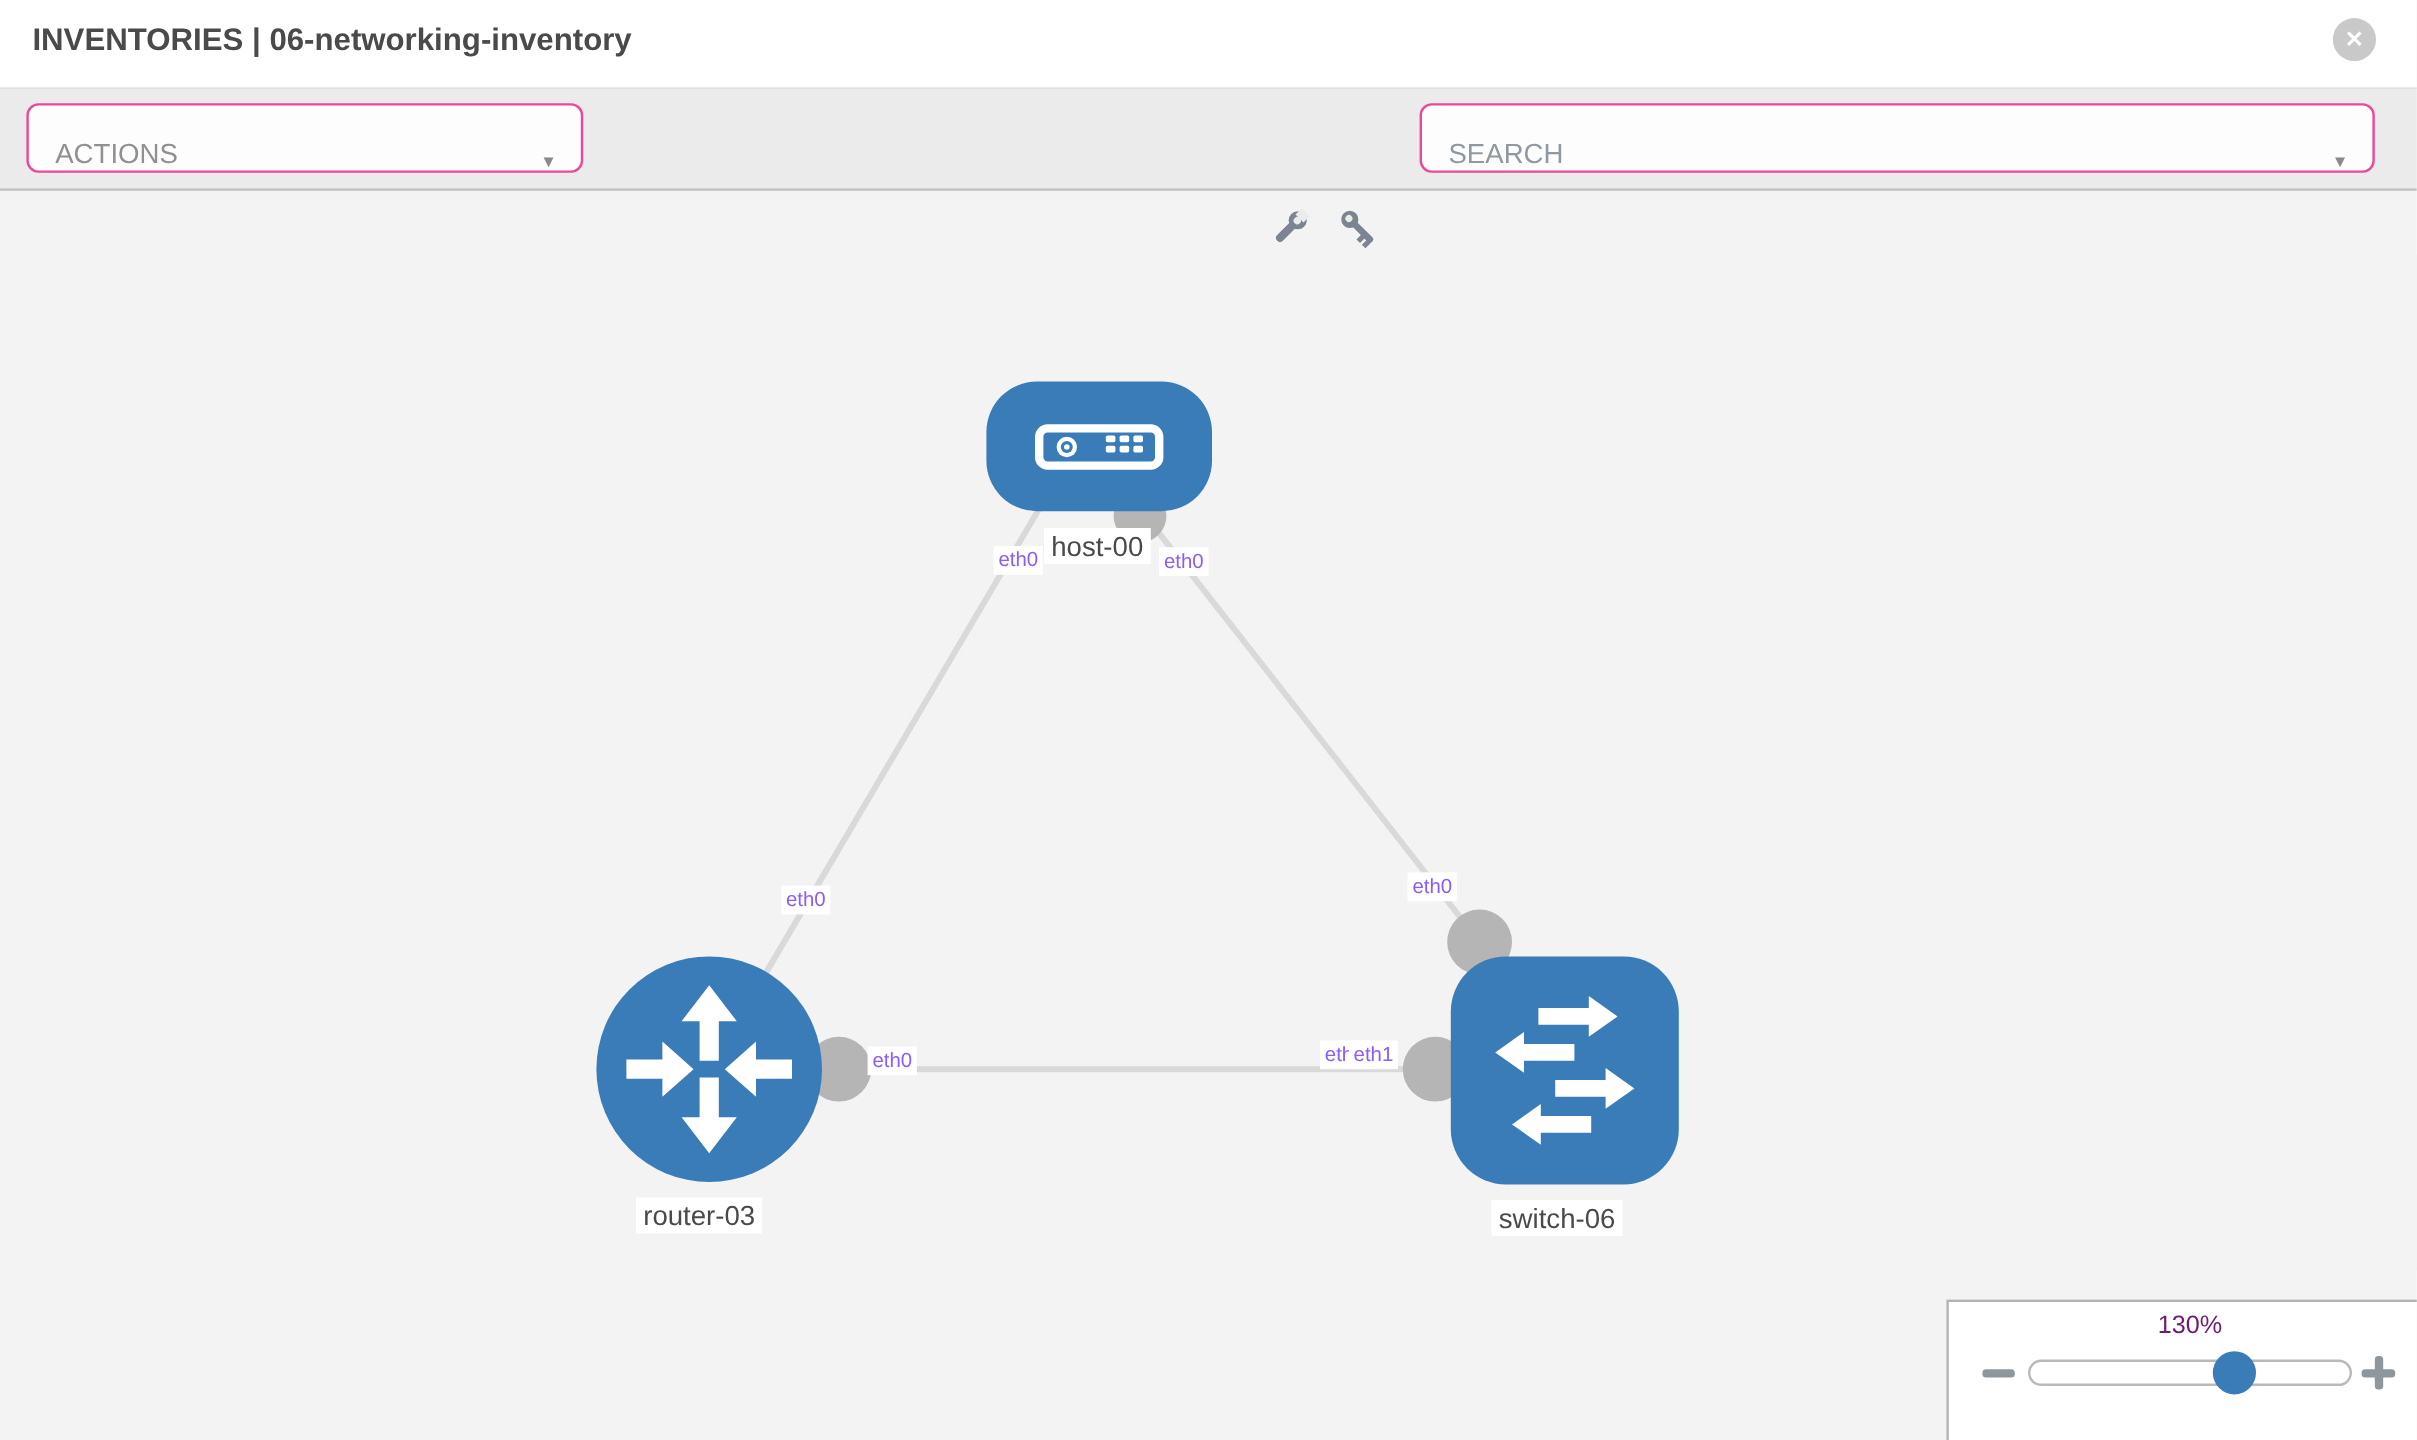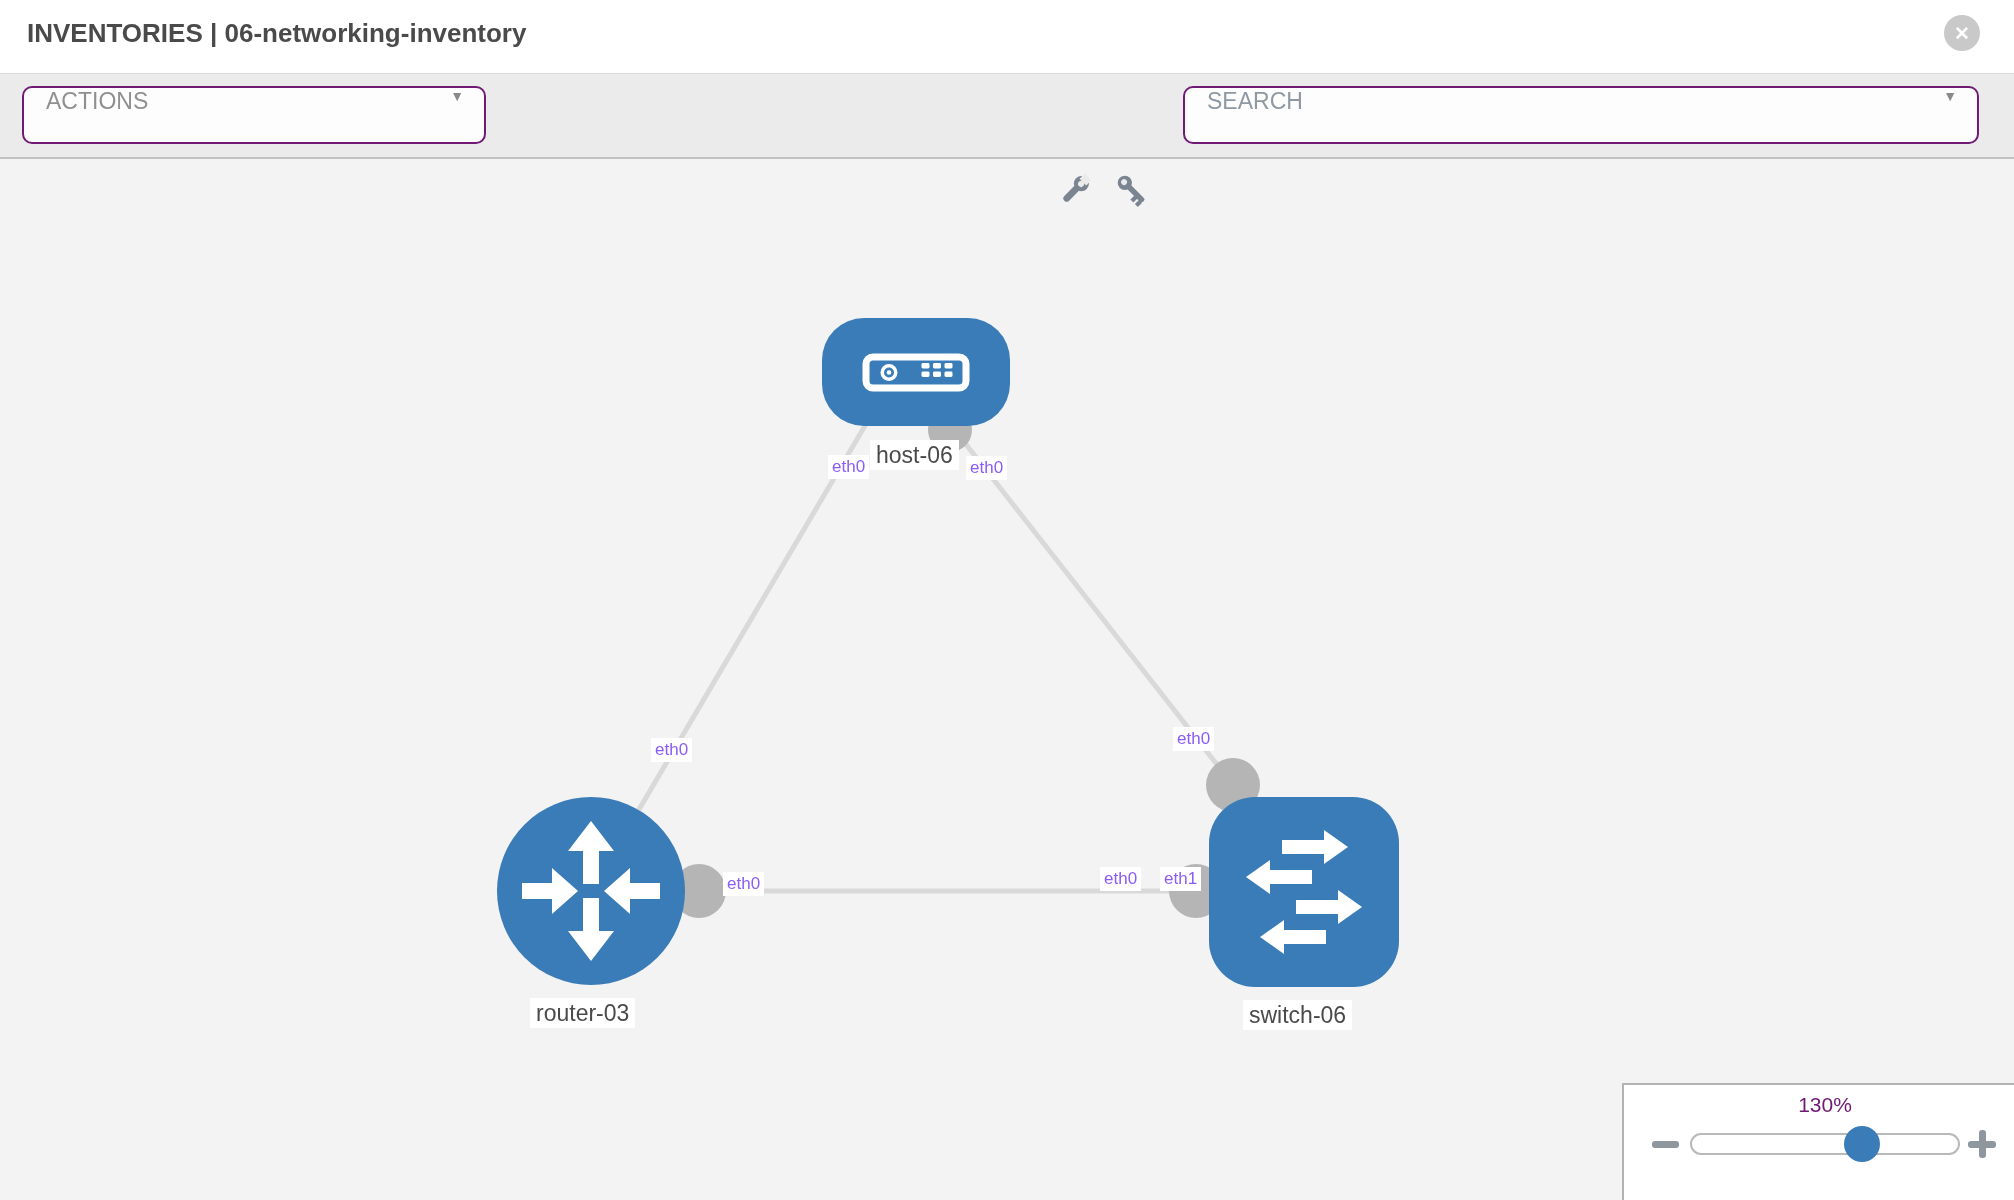--- a/index.html
+++ b/index.html
@@ -37,22 +37,22 @@
   }
 
   
   #toolbar {
     position: absolute; left: 0; top: 73px; right: 0; height: 86px;
     background: #ebebeb; border-top: 1px solid #dcdcdc;
     border-bottom: 2px solid #c2c2c2; z-index: 3;
   }
   .select-box {
     position: absolute; top: 12px; height: 58px; background: #fdfdfd;
-    border: 2px solid #701a75; border-radius: 10px;
-    display: flex; align-items: flex-start; padding: 0 20px 0 22px;
+    border: 2px solid #ec4899; border-radius: 10px;
+    display: flex; align-items: flex-end; padding: 0 20px 0 22px;
     font-size: 23px; color: #909090; cursor: pointer;
   }
   #actions-box { left: 22px; width: 464px; }
   #search-box  { left: 1183px; width: 796px; }
   .caret { margin-left: auto; font-size: 14px; color: #8a8a8a; }
   #search-input {
     flex: 1; border: none; outline: none; background: transparent;
     font-family: "Liberation Sans", sans-serif; font-size: 23px; color: #1d4ed8;
   }
   #search-input::placeholder { color: #8f99a3; opacity: 1; }
@@ -144,31 +144,31 @@
         <rect x="-95" y="-95" width="190" height="190" rx="46" fill="#3a7cb8"></rect>
         <g fill="#ffffff">
           <polygon points="44,-45 20,-62 20,-52 -22,-52 -22,-38 20,-38 20,-28"></polygon>
           <polygon points="-58,-15 -34,-32 -34,-22 8,-22 8,-8 -34,-8 -34,2"></polygon>
           <polygon points="58,15 34,-2 34,8 -8,8 -8,22 34,22 34,32"></polygon>
           <polygon points="-44,45 -20,28 -20,38 22,38 22,52 -20,52 -20,62"></polygon>
         </g>
       </g>
     </svg>
 
-    <div class="nlabel" style="left:870px;  top:440px;">host-06</div>
+    <div class="nlabel" style="left:870px;  top:440px;">host-00</div>
     <div class="nlabel" style="left:530px;  top:998px;">router-03</div>
     <div class="nlabel" style="left:1243px; top:1000px;">switch-06</div>
 
     <div class="iflabel" style="left:828px;  top:455px;">eth0</div>
     <div class="iflabel" style="left:966px;  top:456px;">eth0</div>
     <div class="iflabel" style="left:651px;  top:738px;">eth0</div>
     <div class="iflabel" style="left:1173px; top:727px;">eth0</div>
     <div class="iflabel" style="left:723px;  top:872px;">eth0</div>
     <div class="iflabel" style="left:1100px; top:867px;">eth0</div>
-    <div class="iflabel" style="left:1124px; top:867px;margin-left:36px;">eth1</div>
+    <div class="iflabel" style="left:1124px; top:867px;">eth1</div>
 
     <div id="zoom-panel">
       <div id="zoom-level">130%</div>
       <div id="zoom-minus"></div>
       <div id="zoom-track">
         <div id="zoom-thumb"></div>
       </div>
       <div id="zoom-plus">
         <span class="hbar"></span>
         <span class="vbar"></span>

